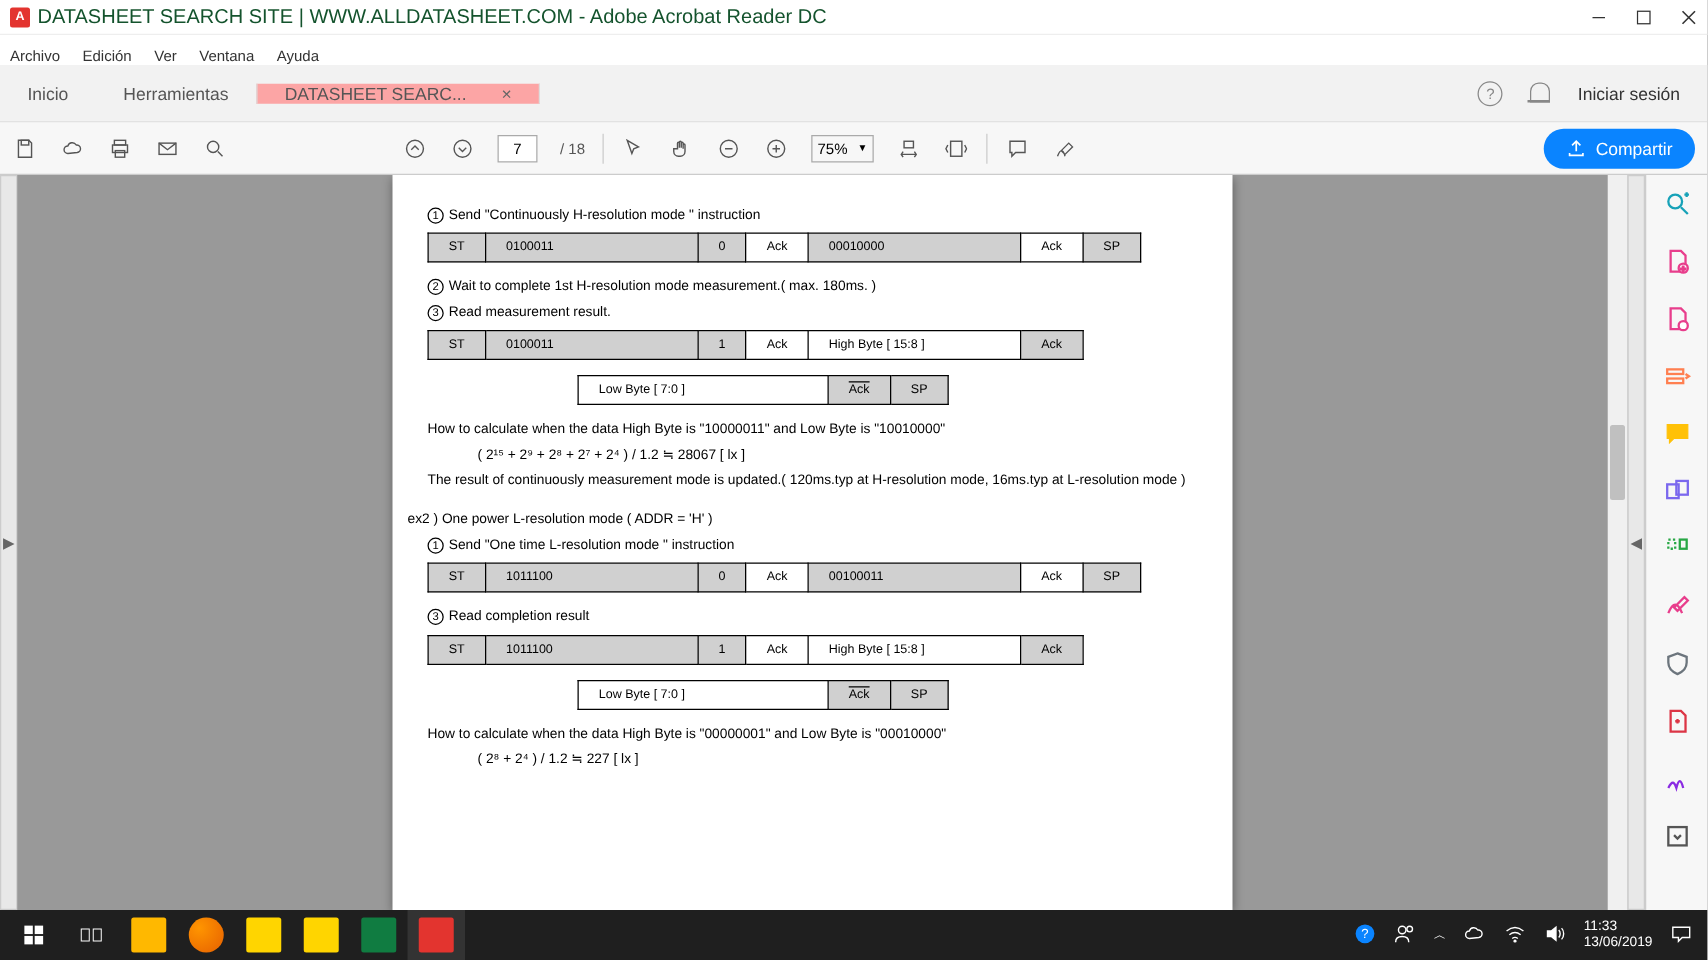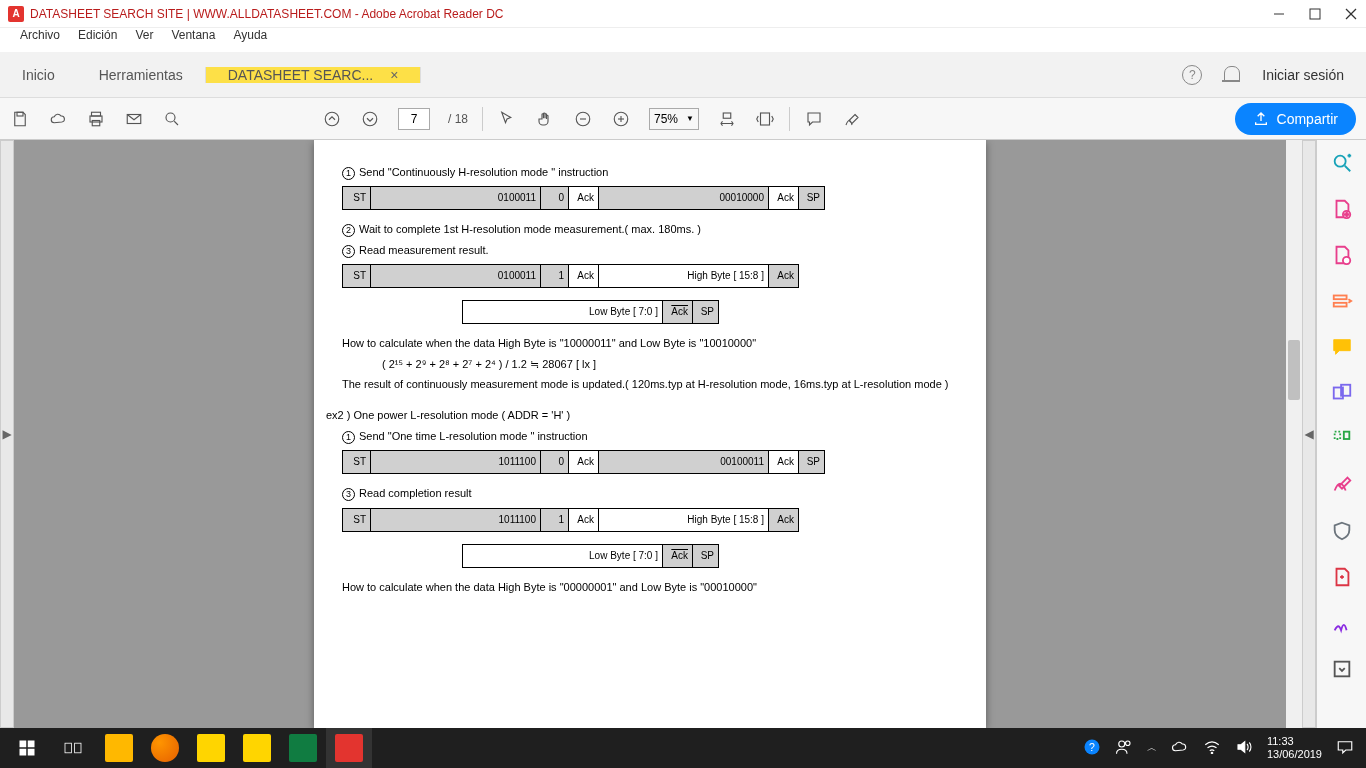--- a/index.html
+++ b/index.html
@@ -1,26 +1,26 @@
 <!DOCTYPE html>
 <html><head>
 <meta charset="utf-8">
 <style>
 *{box-sizing:border-box;margin:0;padding:0;font-family:"Segoe UI",Arial,sans-serif}
 body{background:#fff;overflow:hidden;font-size:12px;width:1366px;height:768px;position:relative}
 .title-bar{height:28px;display:flex;align-items:center;padding:0 8px;background:#fff;border-bottom:1px solid #eee}
 .app-icon{width:16px;height:16px;background:#e3342f;border-radius:2px;margin-right:6px;display:flex;align-items:center;justify-content:center;color:#fff;font-size:10px;font-weight:bold}
-.title-text{font-size:12px;color:#b91c1c;flex:1}
+.title-text{font-size:16px;color:#14532d;flex:1}
 .win-controls{display:flex;gap:22px;align-items:center}
 .win-btn{width:14px;height:14px;display:flex;align-items:center;justify-content:center;cursor:pointer}
-.menu-bar{height:24px;display:flex;align-items:flex-start;padding:0 20px;gap:18px;font-size:12px;color:#333}
+.menu-bar{height:24px;display:flex;align-items:flex-end;padding:0 8px;gap:18px;font-size:12px;color:#333}
 .menu-bar span{cursor:pointer}
 .main-tabs{height:46px;display:flex;align-items:center;background:#f2f2f2;border-bottom:1px solid #ddd}
 .main-tab{padding:0 22px;display:flex;align-items:center;font-size:14px;color:#555;cursor:pointer}
-.main-tab.doc{background:#fde047;border-right:1px solid #ddd;border-left:1px solid #ddd;gap:17px}
+.main-tab.doc{background:#fca5a5;border-right:1px solid #ddd;border-left:1px solid #ddd;gap:28px}
 .tab-close{font-size:14px;color:#666;cursor:pointer}
 .tab-spacer{flex:1}
 .tab-right{display:flex;align-items:center;gap:22px;padding-right:22px}
 .icon-circle{width:20px;height:20px;border:1.5px solid #888;border-radius:50%;display:flex;align-items:center;justify-content:center;font-size:12px;color:#888}
 .bell{width:16px;height:18px;position:relative}
 .bell:before{content:"";position:absolute;width:14px;height:14px;border:1.5px solid #888;border-radius:7px 7px 0 0;top:0;left:0}
 .bell:after{content:"";position:absolute;width:18px;height:2px;background:#888;bottom:2px;left:-2px}
 .login-link{font-size:14px;color:#333}
 .toolbar{height:42px;display:flex;align-items:center;background:#f7f7f7;border-bottom:1px solid #ccc;padding:0 10px}
 .tb-group{display:flex;align-items:center;gap:18px}
@@ -35,21 +35,21 @@
 .nav-handle{width:14px;background:#e8e8e8;display:flex;align-items:center;justify-content:center;color:#666;cursor:pointer;border:1px solid #ccc}
 .page-wrap{flex:1;background:#999;display:flex;justify-content:center;overflow:hidden;position:relative}
 .page{width:672px;background:#fff;box-shadow:0 2px 8px rgba(0,0,0,0.4);padding:20px 28px;font-size:11px;color:#000;font-family:Arial,sans-serif;line-height:1.4}
 .scroll-track{width:16px;background:#f0f0f0;position:relative}
 .scroll-thumb{position:absolute;left:2px;width:12px;background:#c0c0c0;border-radius:2px}
 .right-rail{position:absolute;top:140px;bottom:40px;right:0;width:50px;background:#f7f7f7;border-left:1px solid #ccc;display:flex;flex-direction:column;align-items:center;padding-top:12px;gap:24px}
 .rail-icon{width:24px;height:24px;display:flex;align-items:center;justify-content:center;cursor:pointer}
 .rail-icon svg{width:22px;height:22px}
 .circled{display:inline-block;border:1px solid #000;border-radius:50%;width:13px;height:13px;line-height:11px;text-align:center;font-size:9px;margin-right:4px}
 .ds-table{border-collapse:collapse;margin:6px 0 12px 0}
-.ds-table td{border:1px solid #000;padding:4px 4px;font-size:10px;text-align:right}
+.ds-table td{border:1px solid #000;padding:4px 16px;font-size:10px;text-align:left}
 .gr{background:#d0d0d0}
 .taskbar{position:absolute;bottom:0;left:0;right:0;height:40px;background:#1f1f1f;display:flex;align-items:center;padding:0 4px}
 .tb-item{width:46px;height:40px;display:flex;align-items:center;justify-content:center;cursor:pointer}
 .tb-app{width:28px;height:28px;border-radius:2px}
 .tray{margin-left:auto;display:flex;align-items:center;color:#fff;gap:14px;padding-right:8px;font-size:11px}
 .clock{text-align:left;line-height:1.2}
 .para{margin:5px 0}
 </style>
 </head>
 <body>
@@ -296,20 +296,21 @@
         <tbody>
             <tr>
               <td style="width:200px">Low Byte [ 7:0 ]</td>
               <td class="gr" style="width:30px;text-decoration:overline">Ack</td>
               <td class="gr" style="width:26px">SP</td>
             </tr>
       </tbody>
         </table>
 
       <p class="para">How to calculate when the data High Byte is "00000001" and Low Byte is "00010000"</p>
+      <p class="para" style="padding-left:40px">( 2⁸ + 2⁴ ) / 1.2  ≒  227 [ lx ]</p>
 
     </div>
   </div>
   <div class="scroll-track">
     <div class="scroll-thumb" style="top:200px;height:60px"></div>
   </div>
   <div class="nav-handle">◀</div>
 </div>
 
 <div class="right-rail">

